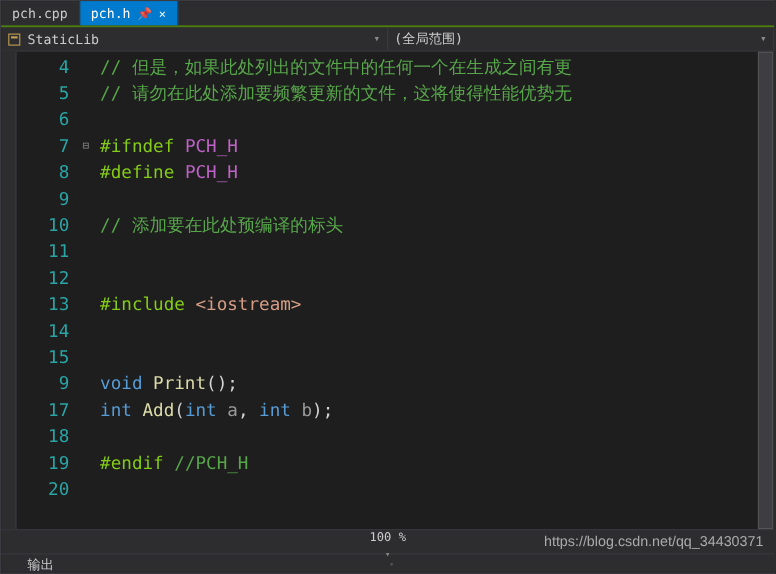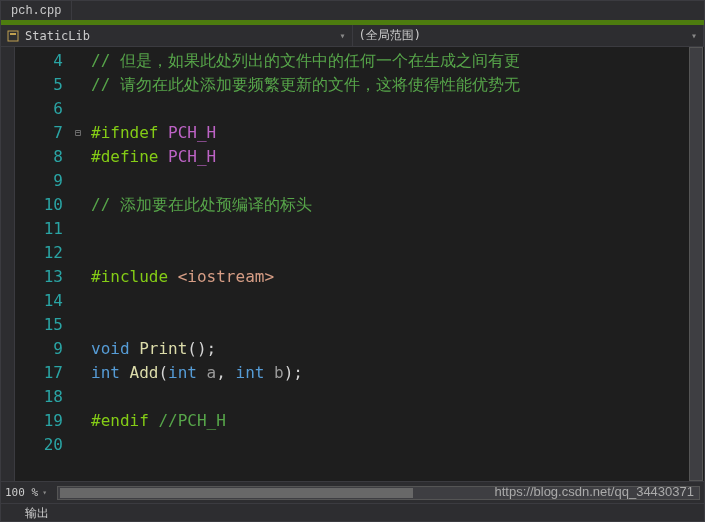--- a/index.html
+++ b/index.html
@@ -6,21 +6,21 @@
   body {
     width: 705px; height: 522px;
     background: #1e1e1e;
     font-family: Consolas, "Microsoft YaHei", monospace;
     font-size: 14px; color: #d4d4d4;
     overflow: hidden; position: relative;
     border: 1px solid #3b3b40;
   }
   .tab-bar {
     display: flex; height: 24px;
-    background: #2d2d30; border-bottom: 5px solid #4d7c0f; font-family: Liberation Mono, monospace;
+    background: #2d2d30; border-bottom: 2px solid #4d7c0f;
   }
   .tab {
     display: flex; align-items: center;
     padding: 0 10px; font-size: 12px; color: #ccc;
     border-right: 1px solid #3b3b40; cursor: pointer;
     gap: 6px;
   }
   .tab.active { background: #007acc; color: #fff; }
   .tab .pin, .tab .close { font-size: 11px; opacity: .9; }
   .nav-bar {
@@ -61,20 +61,21 @@
   .c-ppname { color: #bd63c5; }
   .c-str { color: #d69d85; }
   .c-kw { color: #569cd6; }
   .c-fn { color: #dcdcaa; }
   .c-param { color: #9a9a9a; }
   .zoom-bar {
     height: 22px; background: #2d2d30;
     display: flex; align-items: center; font-size: 11px;
     color: #ccc; padding: 0 4px; gap: 4px;
     border-top: 1px solid #3b3b40;
+    flex-direction: column;
   }
   .zoom-drop { font-size: 8px; color: #888; }
   .hscroll {
     flex: 1; height: 14px; background: #3e3e42; margin-left: 6px;
     position: relative; border: 1px solid #555;
   }
   .hscroll-thumb {
     position: absolute; left: 2px; top: 1px; height: 10px;
     width: 55%; background: #686868;
   }
@@ -93,20 +94,25 @@
   }
   .nav-icon { width:12px; height:12px; display:inline-block; }
   .nav-icon svg { width:12px; height:12px; display:block; }
 </style>
 </head>
 <body>
 
 <div class="tab-bar">
   <div class="tab">
     <span>pch.cpp</span>
+  </div>
+  <div class="tab active">
+    <span>pch.h</span>
+    <span class="pin">📌</span>
+    <span class="close">×</span>
   </div>
 </div>
 
 <div class="nav-bar">
   <div class="nav-left">
     <span class="nav-icon">
       <svg viewBox="0 0 12 12">
           <rect x="1" y="1" width="10" height="10" fill="none" stroke="#c0a050" stroke-width="1"></rect>
           <rect x="3" y="3" width="6" height="2" fill="#c0a050"></rect>
         </svg>

